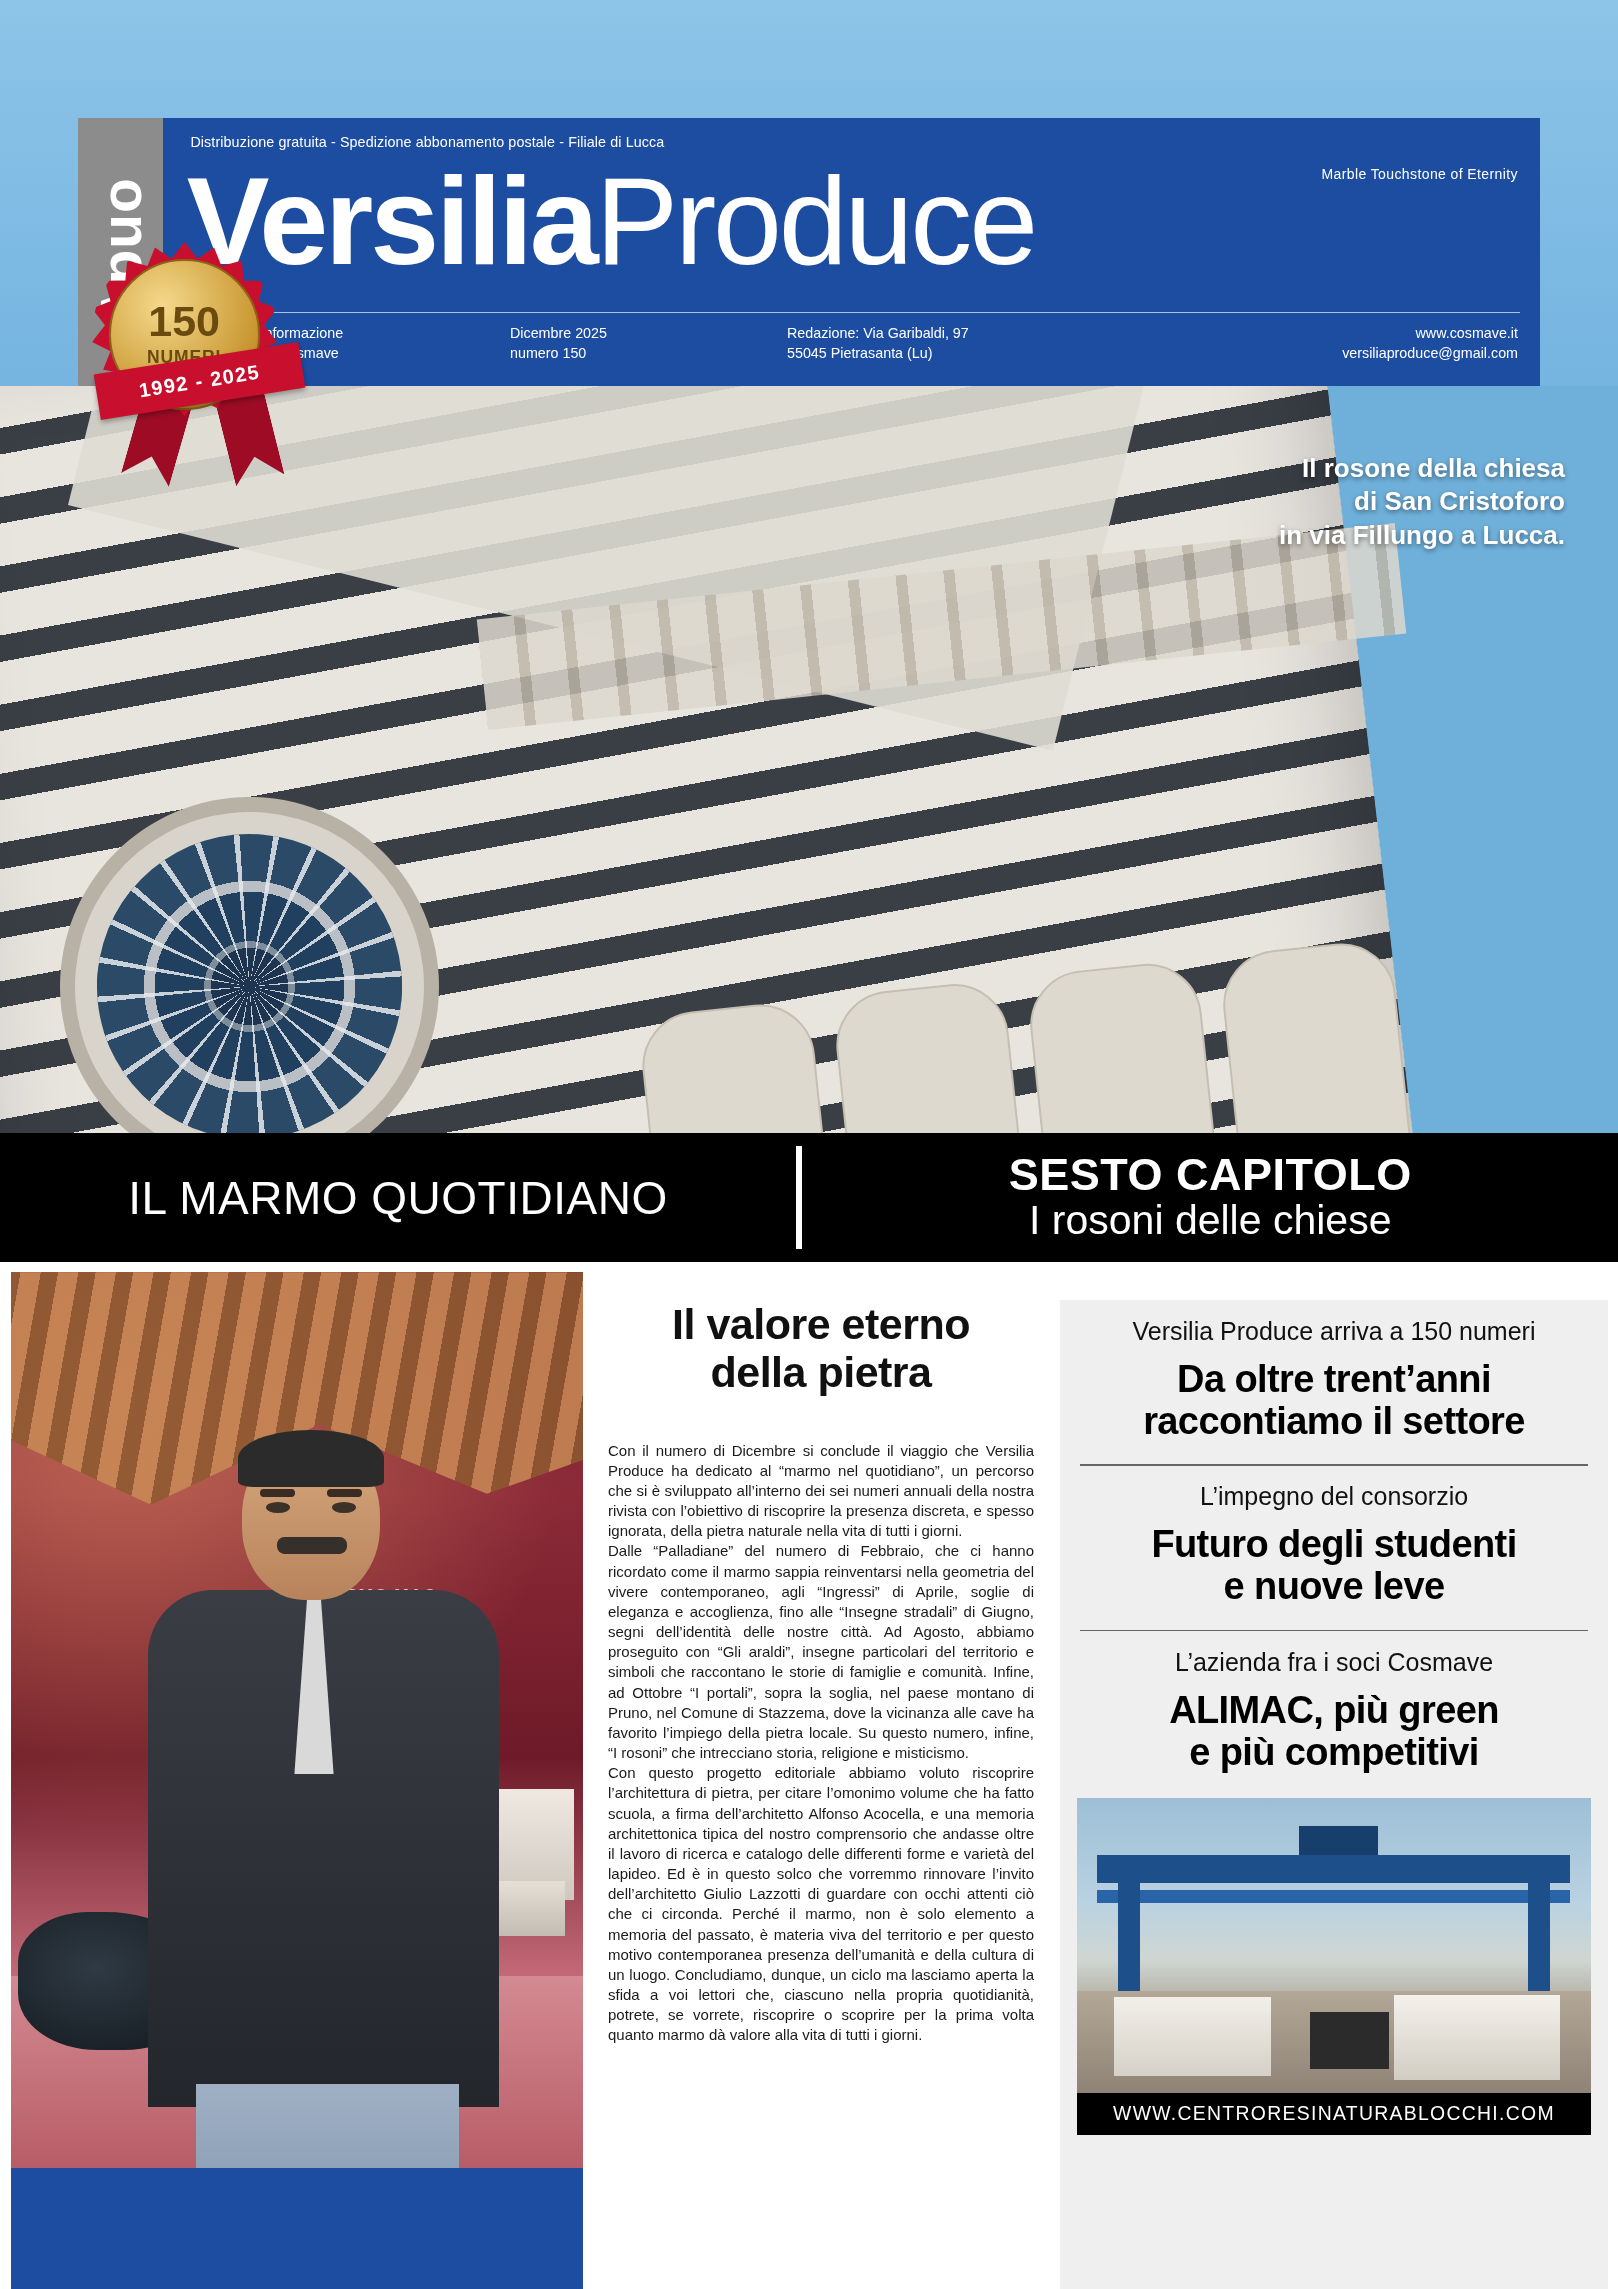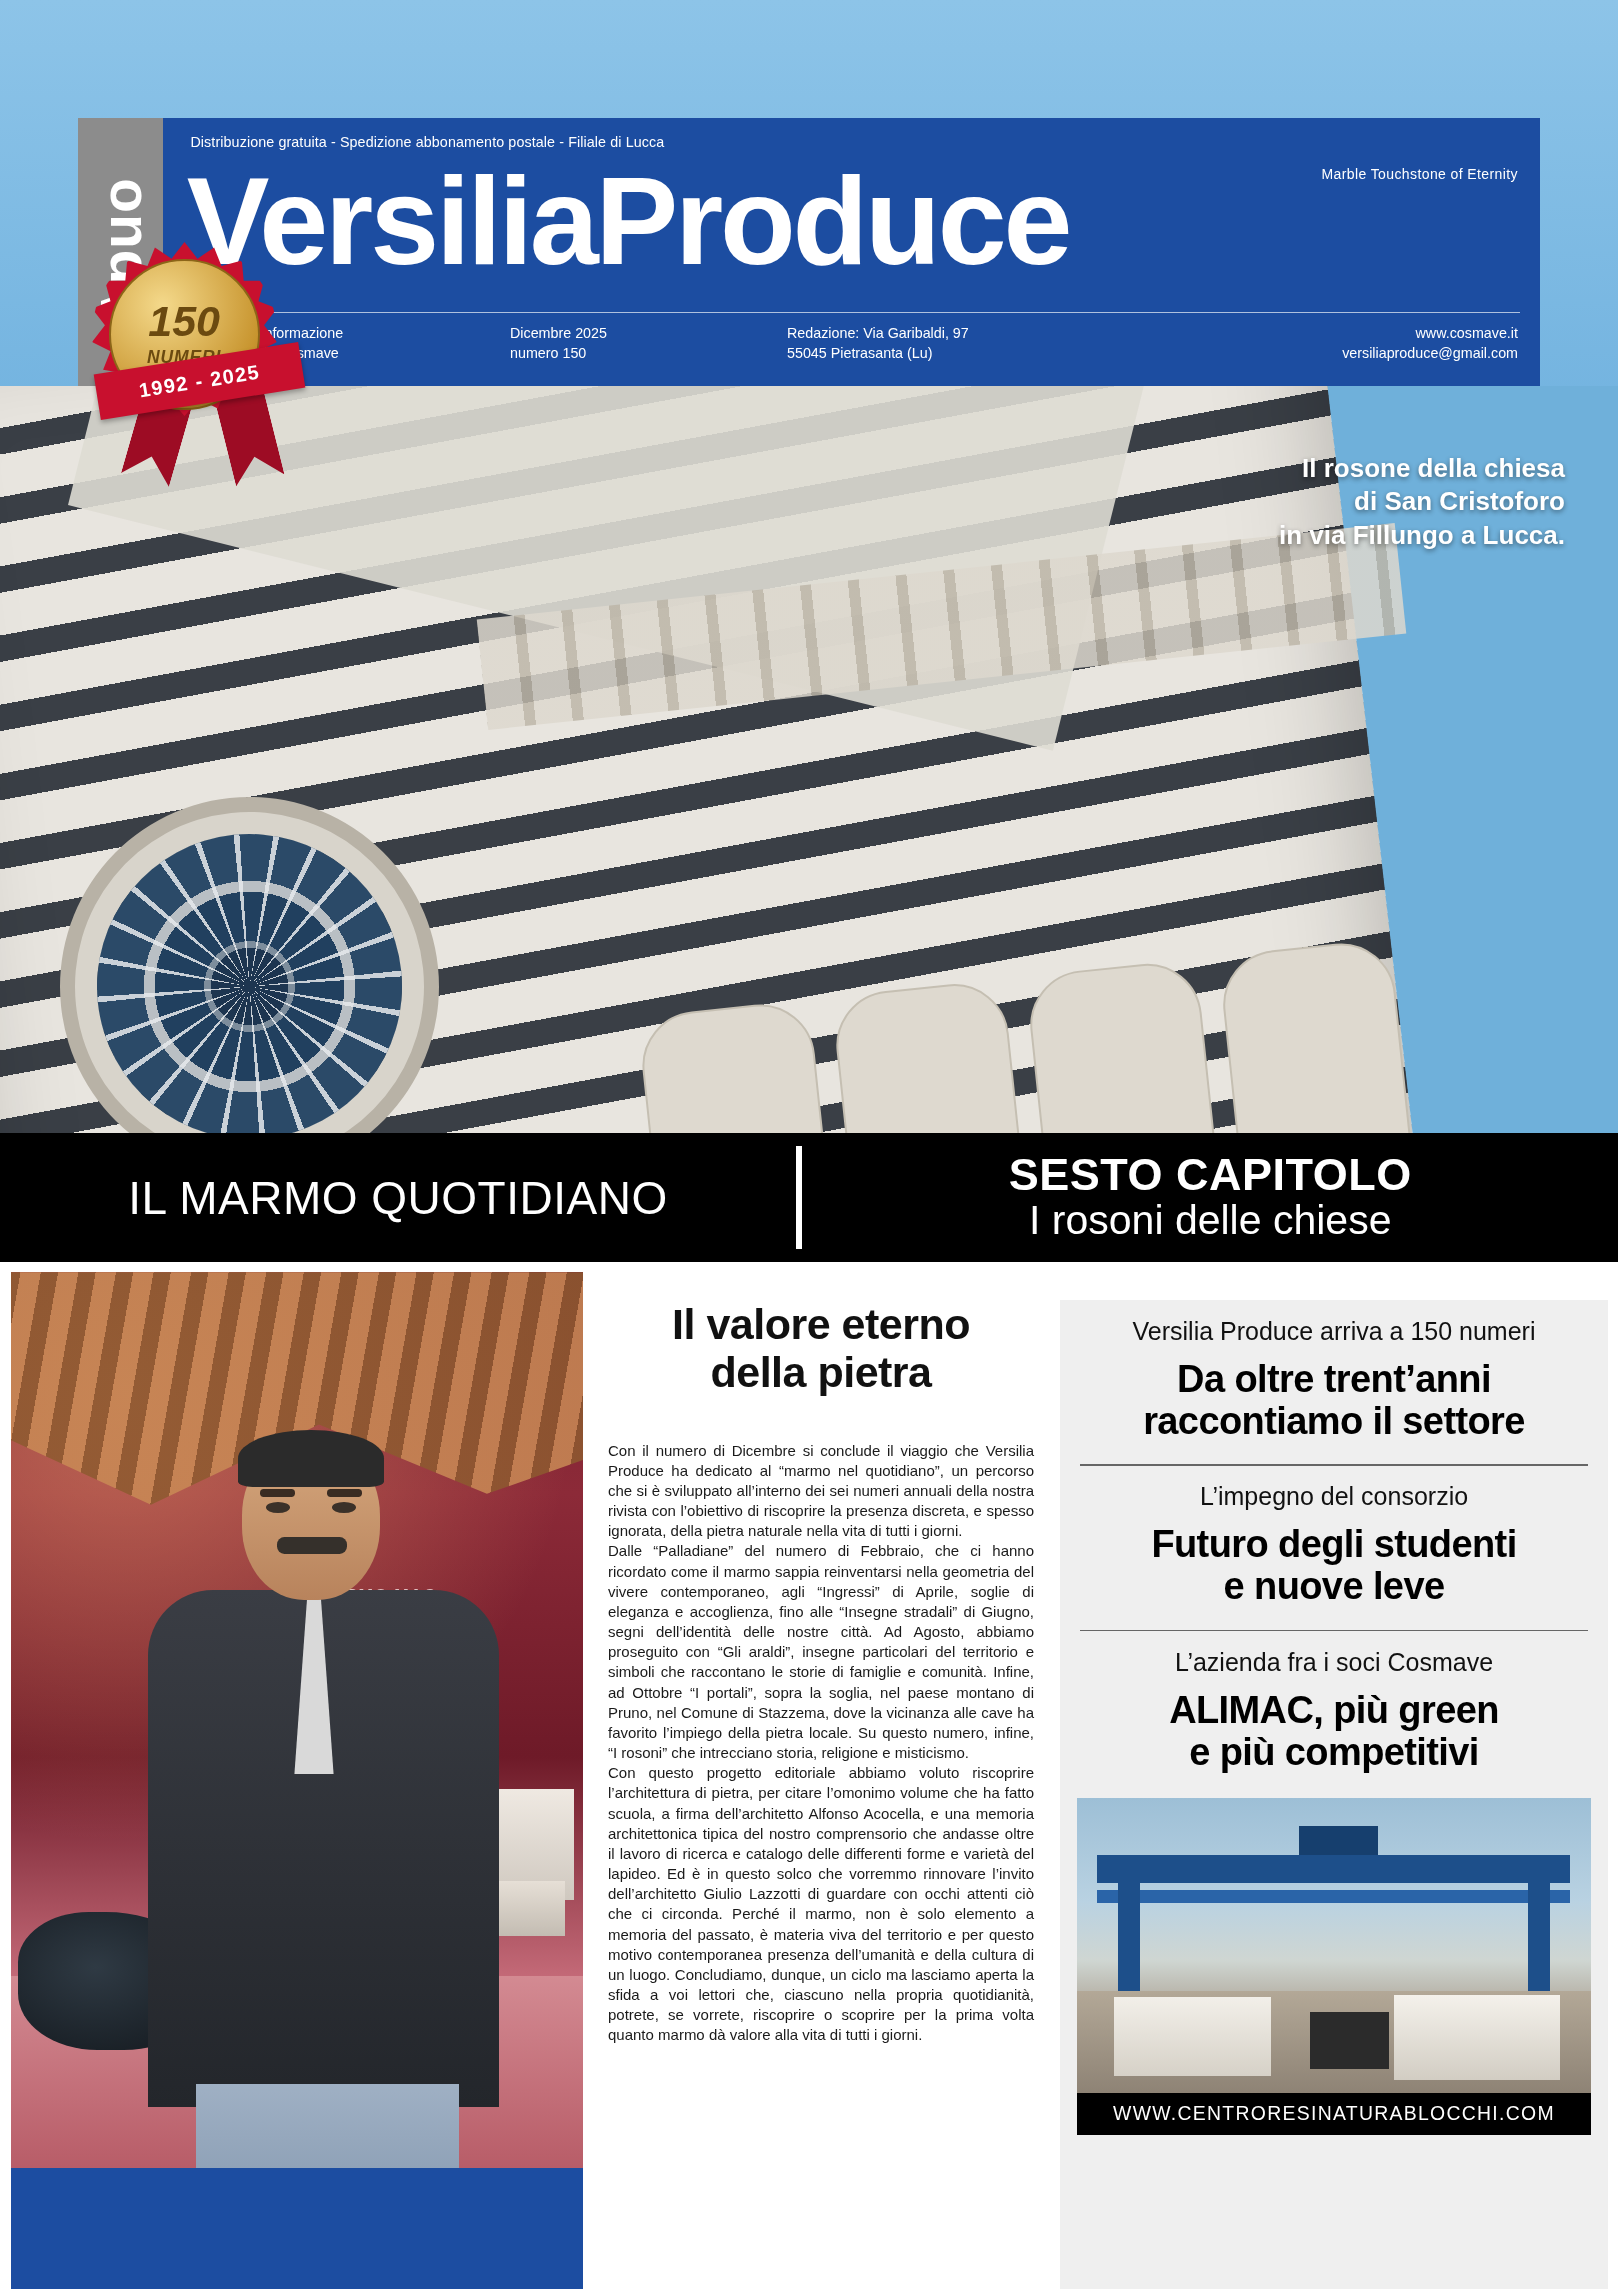--- a/index.html
+++ b/index.html
@@ -66,21 +66,21 @@
   }
   .mast-title {
     color: #ffffff;
     font-size: 124px;
     font-weight: bold;
     letter-spacing: -3.2px;
     line-height: 1;
     margin-top: 9.2px;
     padding-left: 3.7px;
   }
-  .mast-title .light { font-weight: bold; }
+  .mast-title .light { font-weight: normal; }
   .mast-rule {
     position: absolute;
     left: 20px; right: 20px;
     top: 194px;
     height: 0.9px;
     background: rgba(255,255,255,0.65);
   }
   .mast-info {
     position: absolute;
     left: 24px; right: 22px;
@@ -188,21 +188,20 @@
   .badge-inner {
     position: absolute;
     left: 16.6px; top: 16.6px;
     width: 151px; height: 151px;
     border-radius: 50%;
     background: radial-gradient(circle at 35% 30%, #f4d98b, #c8952f 70%, #9c6f1e);
     border: 2.8px solid #8c6518;
     display: flex; flex-direction: column;
     align-items: center; justify-content: center;
     color: #6b4a10;
-    font-style: italic;
   }
   .badge-150 { font-size: 43px; font-weight: bold; line-height: 1; }
   .badge-num { font-size: 17.5px; font-weight: bold; letter-spacing: 0.9px; margin-top: 3.7px; }
   .badge-ribbon {
     position: absolute;
     left: 3.7px; top: 116px;
     width: 207px; height: 46px;
     background: #c8102e;
     transform: rotate(-9deg);
     display: flex; align-items: center; justify-content: center;

